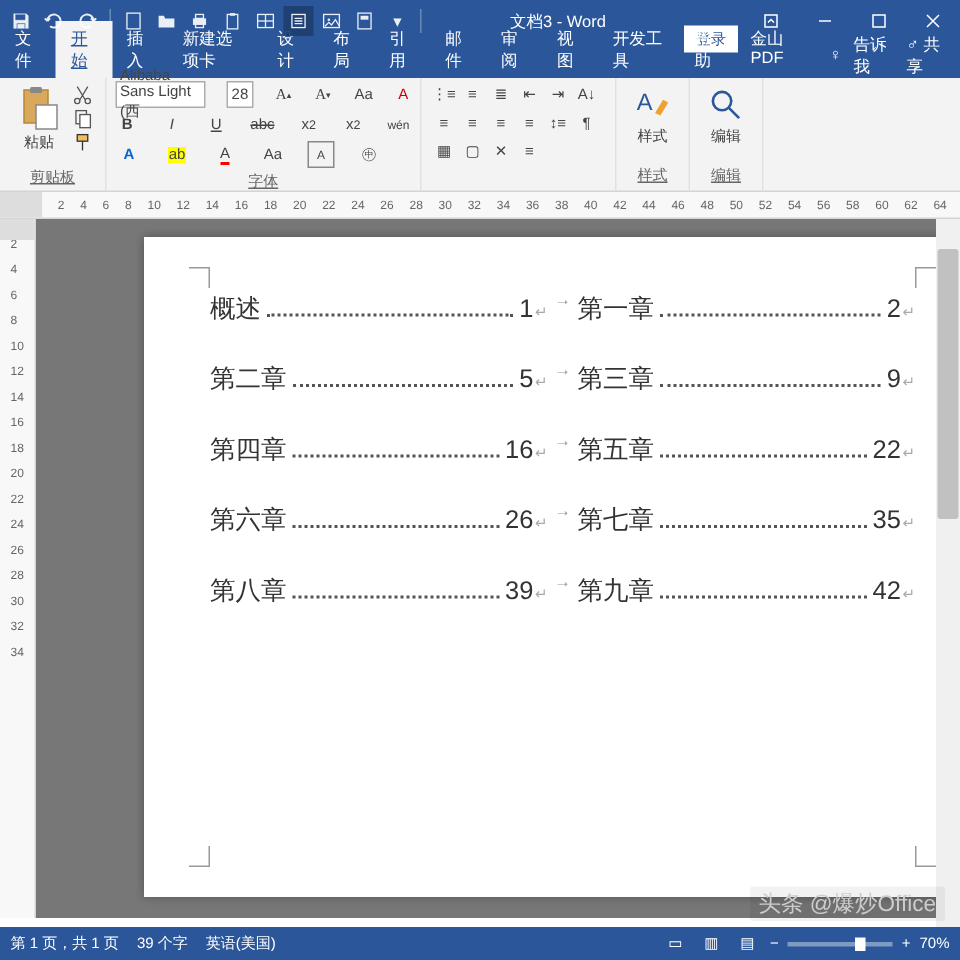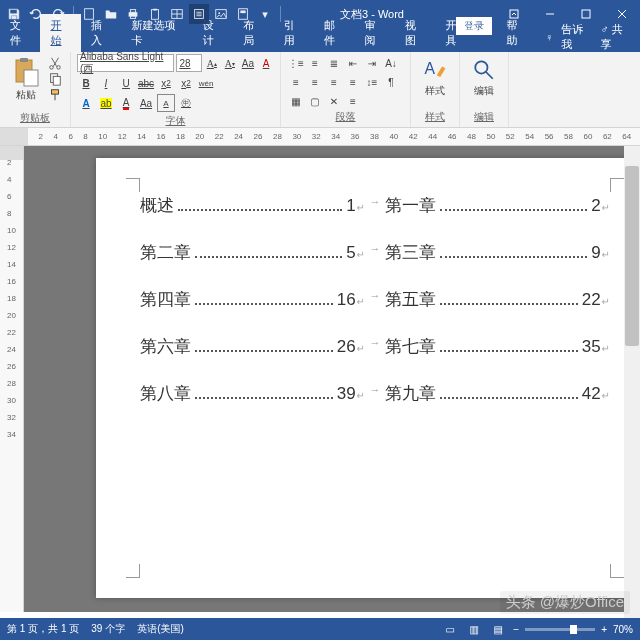--- a/index.html
+++ b/index.html
@@ -21,21 +21,21 @@
 .tab.active { background: #f3f3f3; color: #2b579a; text-decoration: underline; }
 .tabs-right { margin-left: auto; display: flex; align-items: center; padding: 0 8px; gap: 8px; }
 
 .ribbon { height: 76px; background: #f3f3f3; border-bottom: 1px solid #d4d4d4; display: flex; font-size: 10px; color: #444; }
 .ribbon-group { border-right: 1px solid #e1e1e1; padding: 2px 6px; display: flex; flex-direction: column; position: relative; }
 .ribbon-group-label { text-align: center; font-size: 10px; color: #666; margin-top: auto; padding-bottom: 1px; text-decoration: underline; }
 .paste-area { display: flex; flex-direction: column; align-items: center; padding: 2px 4px; }
 .paste-icon { width: 32px; height: 32px; }
 .paste-side { display: flex; flex-direction: column; gap: 2px; padding: 2px; }
 .side-icon { width: 14px; height: 14px; }
-.font-row { display: flex; gap: 2px; align-items: center; margin-bottom: 2px; text-decoration: underline; }
+.font-row { display: flex; gap: 14px; align-items: center; margin-bottom: 2px; }
 .font-combo { border: 1px solid #ababab; background: #fff; height: 18px; font-size: 10px; padding: 0 2px; display: flex; align-items: center; }
 .mini-btn { width: 18px; height: 18px; display: flex; align-items: center; justify-content: center; cursor: pointer; border: 1px solid transparent; }
 .para-grid { display: grid; grid-template-columns: repeat(6, 18px); gap: 1px; }
 .style-btn { width: 36px; display: flex; flex-direction: column; align-items: center; padding: 2px; }
 .style-icon { width: 28px; height: 28px; }
 
 .ruler-h { height: 18px; background: #f8f8f8; border-bottom: 1px solid #d4d4d4; display: flex; align-items: center; font-size: 8px; color: #666; padding-left: 28px; position: relative; overflow: hidden; }
 .ruler-h .dark { position: absolute; left: 0; top: 0; bottom: 0; width: 28px; background: #ddd; }
 .ruler-tick { margin-right: 10.5px; }
 
@@ -178,20 +178,21 @@
       <div class="tab">插入</div>
       <div class="tab">新建选项卡</div>
       <div class="tab">设计</div>
       <div class="tab">布局</div>
       <div class="tab">引用</div>
       <div class="tab">邮件</div>
       <div class="tab">审阅</div>
       <div class="tab">视图</div>
       <div class="tab">开发工具</div>
       <div class="tab">帮助</div>
+      <div class="tab">金山PDF</div>
     </div>
   <div class="tabs-right">
     <span>♀</span>
     <span>告诉我</span>
     <span>♂ <span>共享</span></span>
   </div>
 </div>
 
 <div class="ribbon">
   <div class="ribbon-group" style="display:flex;flex-direction:row">
@@ -282,21 +283,20 @@
       <div class="mini-btn">≡</div>
       <div class="mini-btn">≡</div>
       <div class="mini-btn">≡</div>
       <div class="mini-btn">↕≡</div>
       <div class="mini-btn">¶</div>
       <div class="mini-btn">▦</div>
       <div class="mini-btn">▢</div>
       <div class="mini-btn">✕</div>
       <div class="mini-btn">≡</div>
     </div>
-    <div class="ribbon-group-label">段落</div>
   </div>
 
   <div class="ribbon-group">
     <div class="style-btn">
       <svg class="style-icon" viewBox="0 0 32 32">
           <text x="4" y="20" font-size="18" fill="#2b579a" font-family="serif">A</text>
           <path d="M18 22l6-10 4 2-6 10z" fill="#f0a030"></path>
         </svg>
       <span>样式</span>
     </div>

